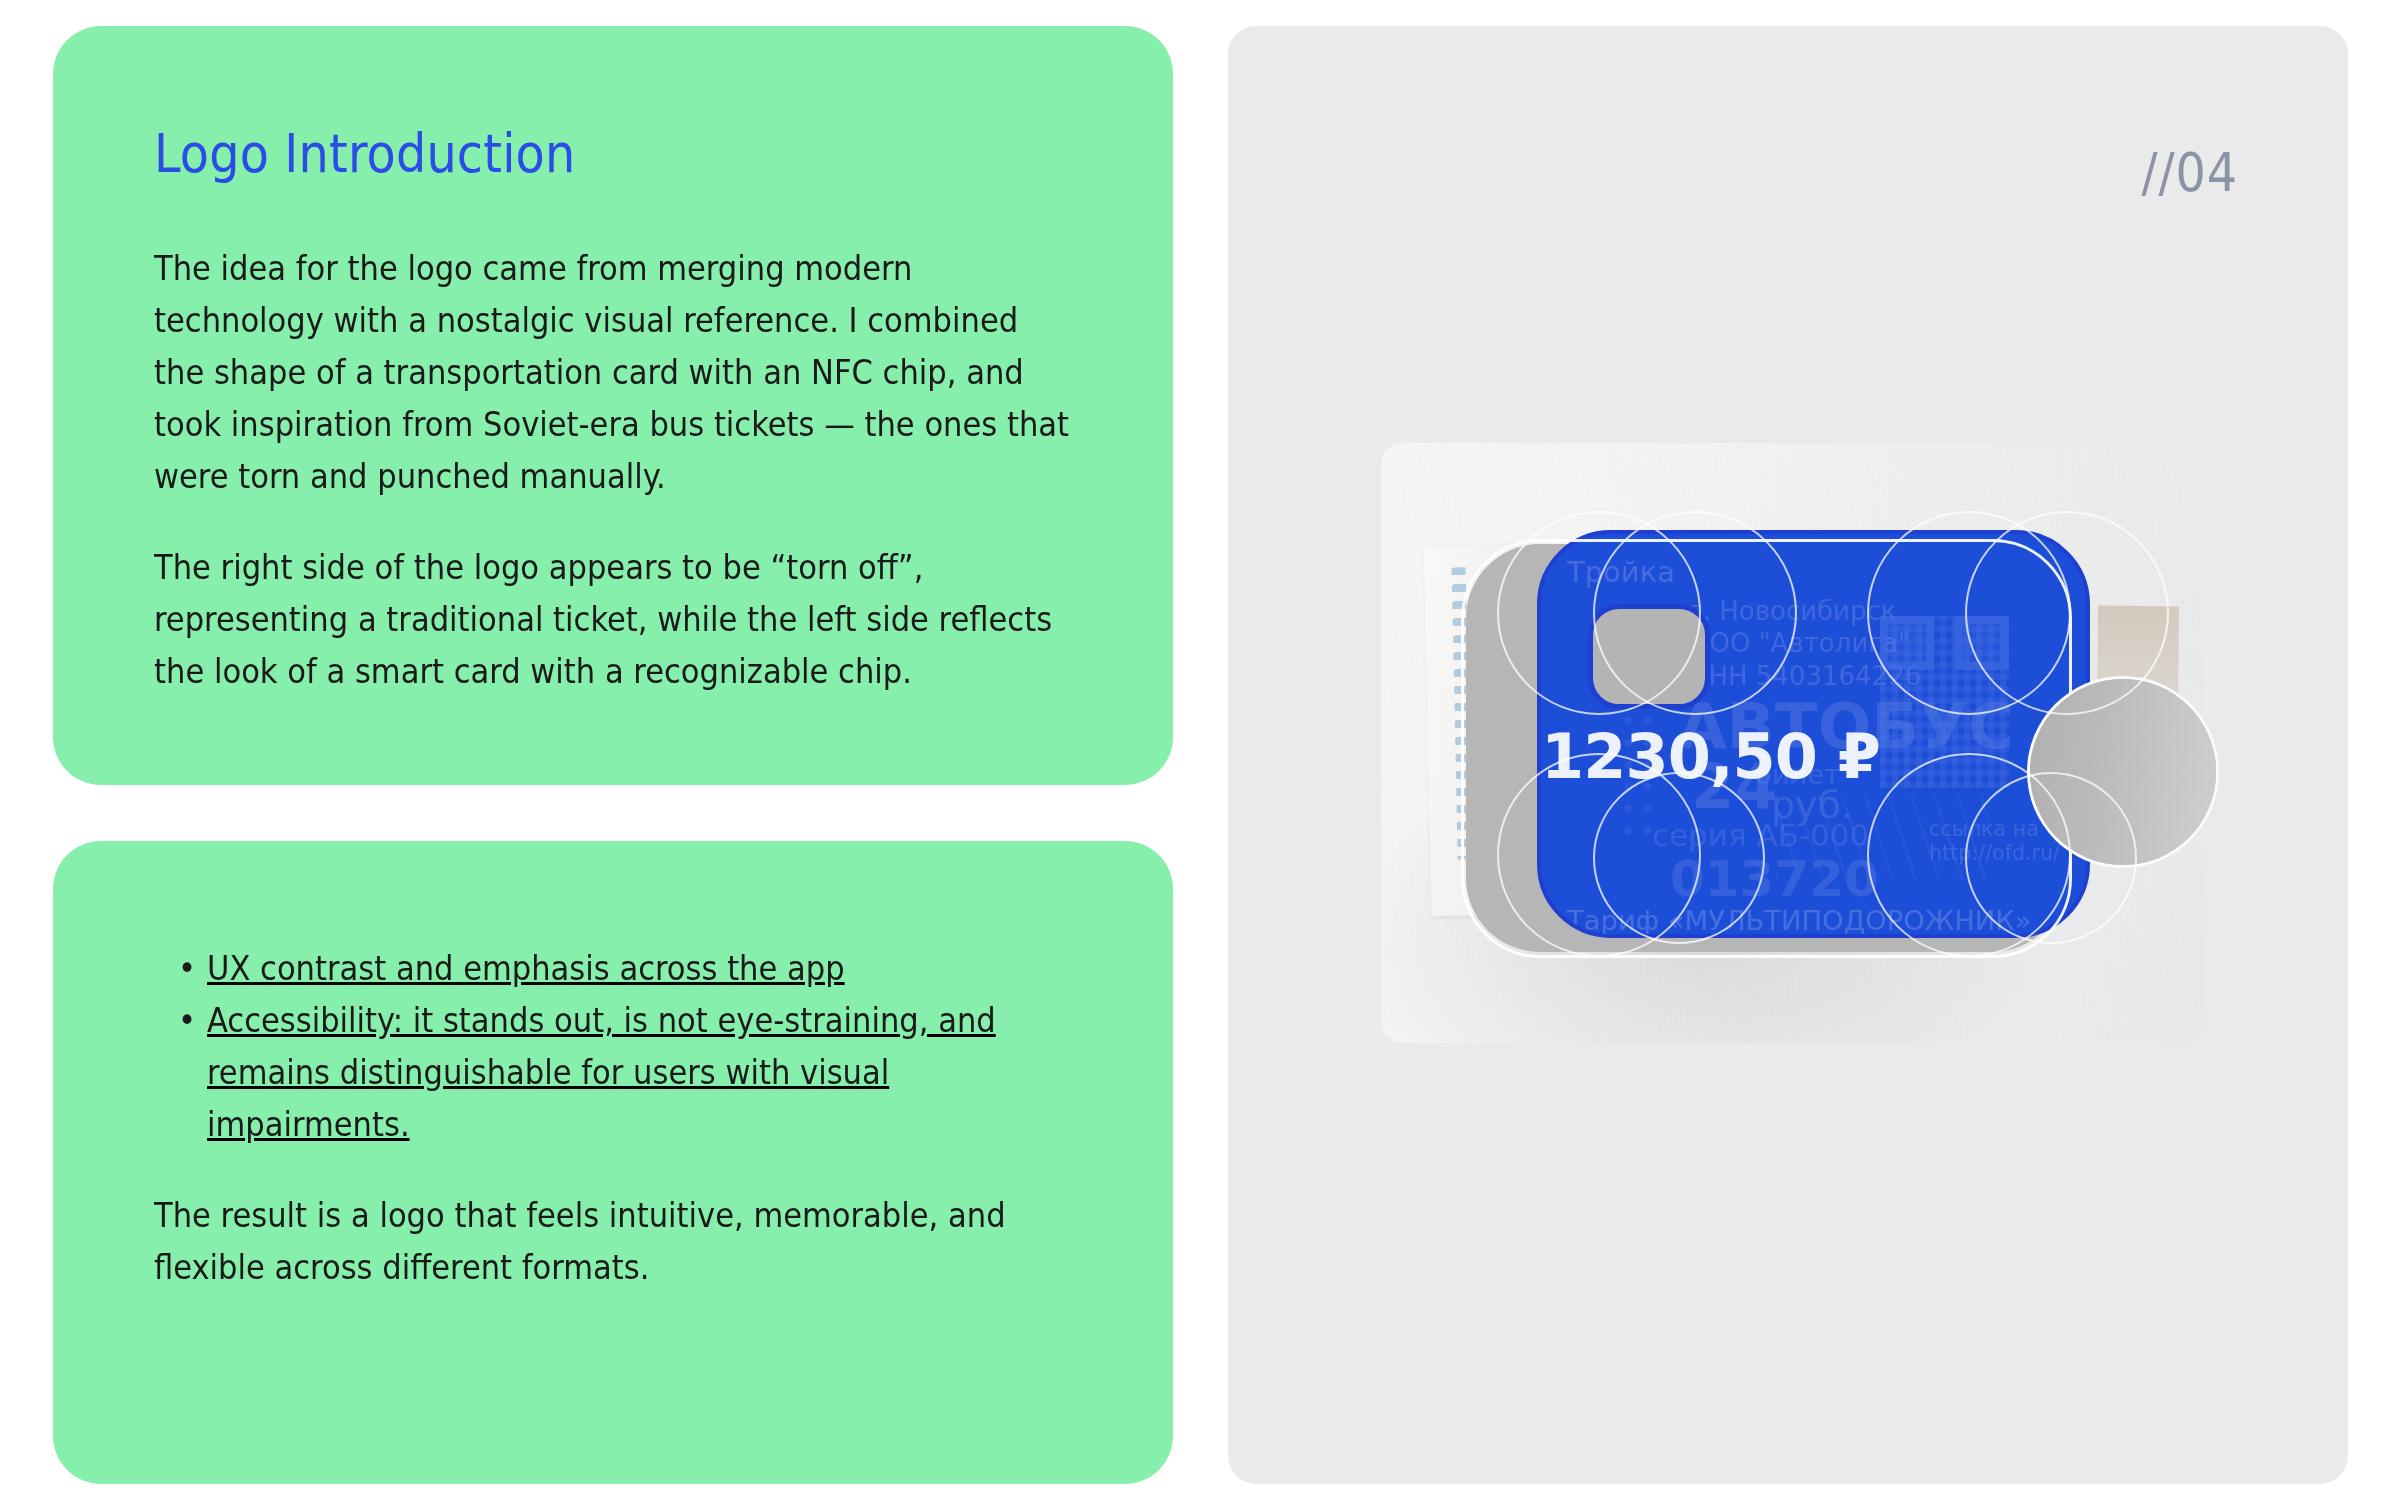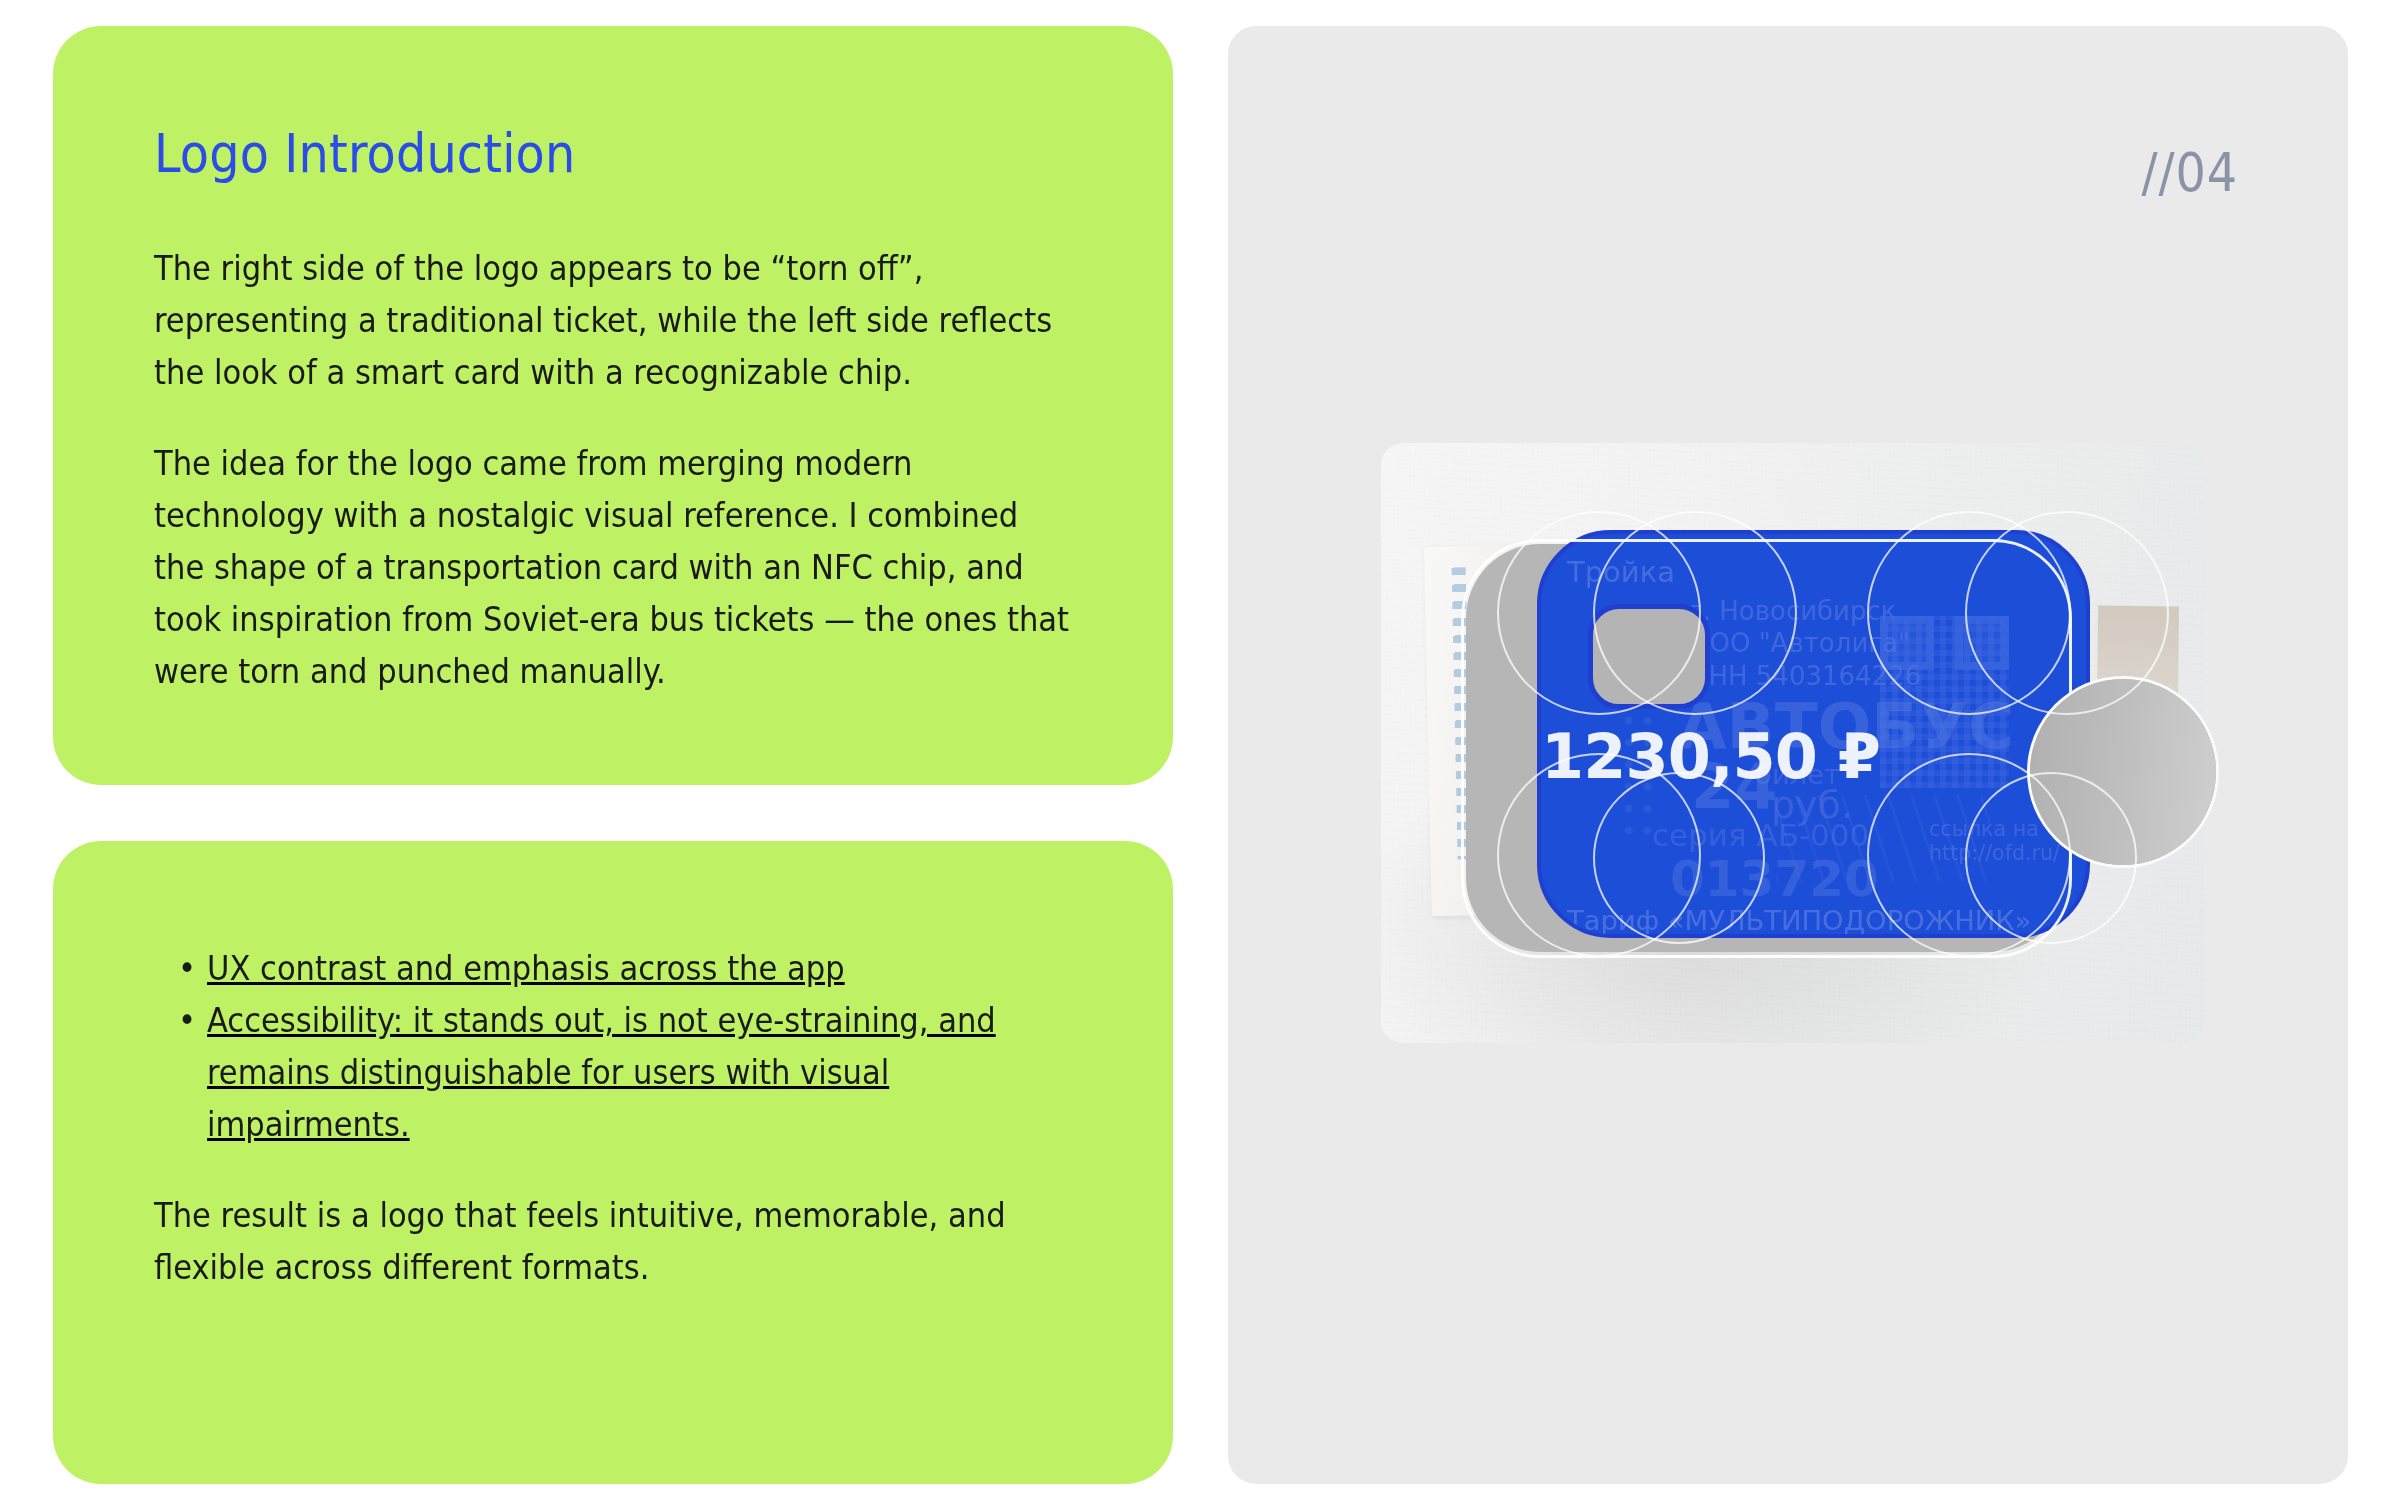--- a/index.html
+++ b/index.html
@@ -19,21 +19,21 @@
   
   .left-col {
     position: absolute;
     left: 53px;
     top: 26px;
     width: 1120px;
     height: 1458px;
   }
 
   .panel {
-    background: #bef264;
+    background: #86efac;
     border-radius: 48px;
     position: absolute;
     left: 0;
     box-sizing: border-box;
   }
 
   .panel-intro {
     top: 0;
     width: 1120px;
     height: 759px;
@@ -357,22 +357,22 @@
     pointer-events: none;
   }
 </style>
 </head>
 <body>
 
 <div class="left-col">
 
   <section class="panel panel-intro">
     <h1 class="page-title">Logo Introduction</h1>
+    <p class="body-par">The idea for the logo came from merging modern technology with a nostalgic visual reference. I combined the shape of a transportation card with an NFC chip, and took inspiration from Soviet-era bus tickets — the ones that were torn and punched manually.</p>
     <p class="body-par">The right side of the logo appears to be “torn off”, representing a traditional ticket, while the left side reflects the look of a smart card with a recognizable chip.</p>
-    <p class="body-par">The idea for the logo came from merging modern technology with a nostalgic visual reference. I combined the shape of a transportation card with an NFC chip, and took inspiration from Soviet-era bus tickets — the ones that were torn and punched manually.</p>
   </section>
 
   <section class="panel panel-color">
     <ul class="bullets">
       <li>UX contrast and emphasis across the app</li>
       <li>Accessibility: it stands out, is not eye-straining, and remains distinguishable for users with visual impairments.</li>
     </ul>
     <p class="body-par">The result is a logo that feels intuitive, memorable, and flexible across different formats.</p>
   </section>
 

